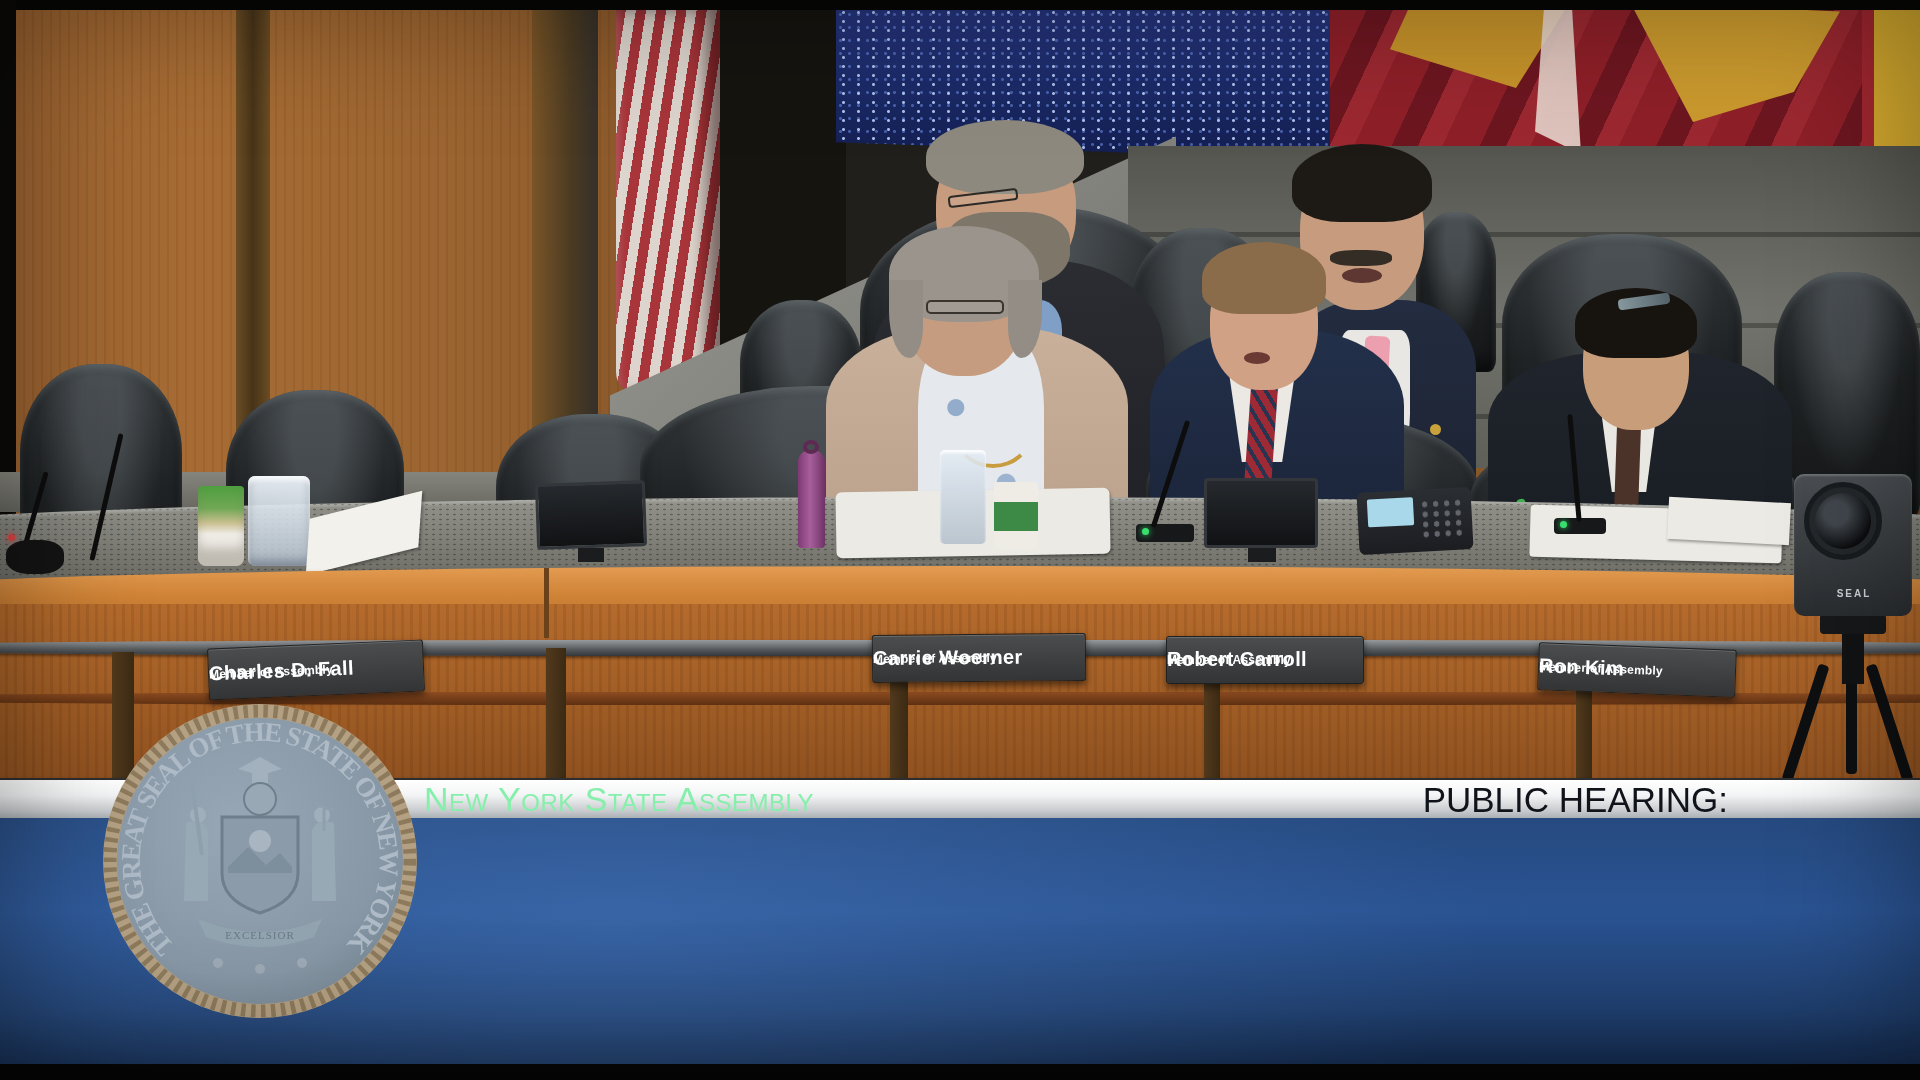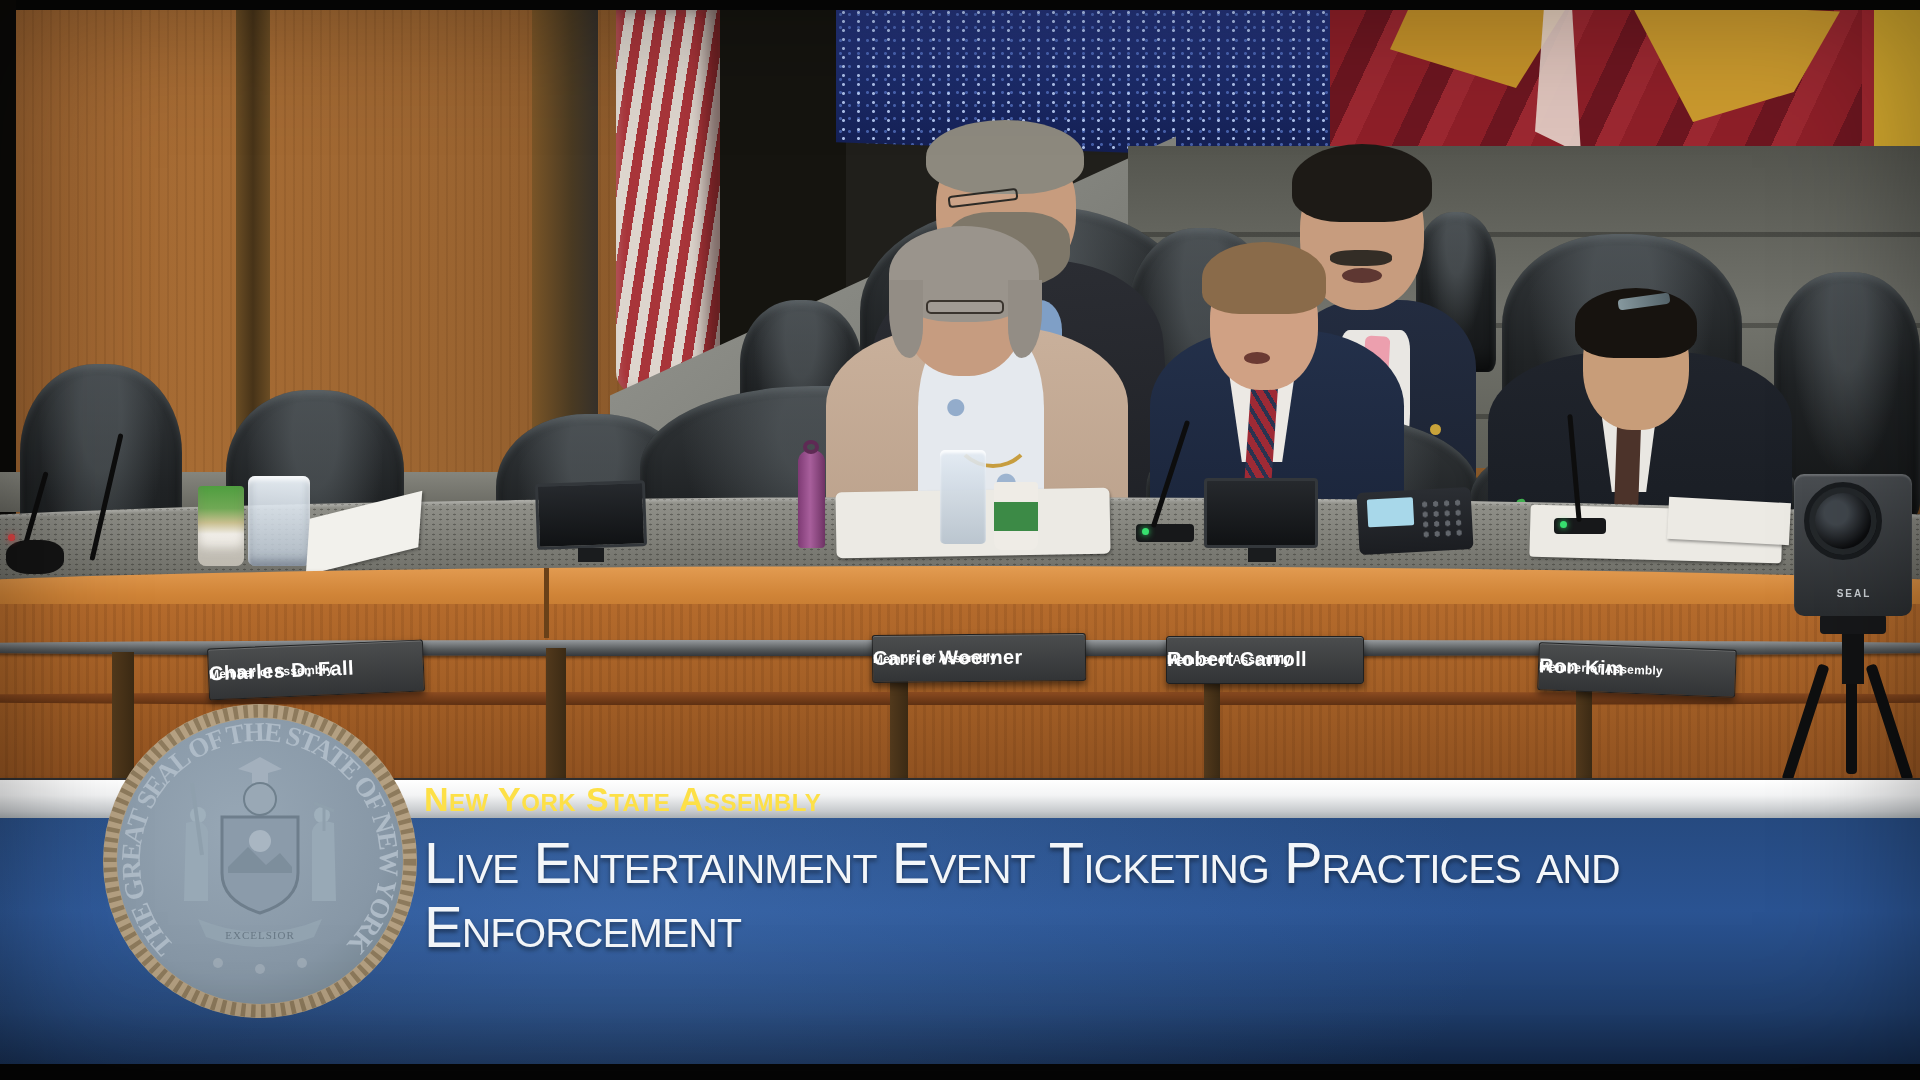--- a/index.html
+++ b/index.html
@@ -206,21 +206,21 @@
   .cam-col{left:1842px;top:632px;width:22px;height:52px;background:#121314;}
   .cam-leg{width:11px;height:122px;background:#0e0f10;top:662px;border-radius:4px;}
   .lg1{left:1800px;transform:rotate(18deg);}
   .lg2{left:1884px;transform:rotate(-18deg);}
   .lg3{left:1846px;height:112px;}
 
   
   .strip-white{left:0;top:778px;width:1920px;height:40px;
     background:linear-gradient(180deg,#ffffff 0,#f3f4f5 40%,#c7cacd 82%,#aab0b4 100%);
     border-top:2px solid #2e2e30;box-shadow:0 3px 5px rgba(0,0,0,.4);}
-  .strip-agency{left:424px;top:781px;font-size:34px;font-weight:700;color:#fde047;
+  .strip-agency{left:424px;top:781px;font-size:34px;font-weight:400;color:#86efac;
     font-variant:small-caps;letter-spacing:.5px;line-height:36px;}
   .strip-hearing{right:192px;top:782px;font-size:35px;font-weight:500;color:#10141a;line-height:36px;}
   .band-blue{left:0;top:818px;width:1920px;height:246px;
     background:
       radial-gradient(ellipse 1250px 520px at 32% 42%,rgba(80,130,200,.38),transparent 70%),
       linear-gradient(180deg,#264a80 0,#2a5392 38%,#204070 78%,#152c50 100%);}
   .band-title{left:424px;color:#f3f6f9;font-variant:small-caps;font-weight:500;
     font-size:58px;letter-spacing:-1px;line-height:62px;text-shadow:0 3px 4px rgba(0,0,0,.45);}
   .t1{top:832px;}
   .t2{top:896px;}
@@ -390,23 +390,22 @@
   <div class="cam-leg lg2"></div>
   <div class="cam-leg lg3"></div>
   <div class="cam-col"></div>
   <div class="cam-base"></div>
   <div class="cam-body"></div>
   <div class="cam-lens"></div>
   <div class="cam-label">SEAL</div>
 
   <div class="strip-white"></div>
   <div class="strip-agency">New York State Assembly</div>
+  <div class="strip-hearing">PUBLIC HEARING:</div>
   <div class="band-blue"></div>
-  <div class="band-title t1">Live Entertainment Event Ticketing Practices and</div>
-  <div class="band-title t2">Enforcement</div>
   <div class="bottom-black"></div>
 
   <svg class="seal" viewBox="-160 -160 320 320">
     <defs>
       <radialGradient id="sealField" cx="42%" cy="38%" r="75%">
         <stop offset="0%" stop-color="#97a7b5"></stop>
         <stop offset="70%" stop-color="#8797a6"></stop>
         <stop offset="100%" stop-color="#73848f"></stop>
       </radialGradient>
       <path id="ringPath" d="M -77 92 A 120 120 0 1 1 77 92" fill="none"></path>

